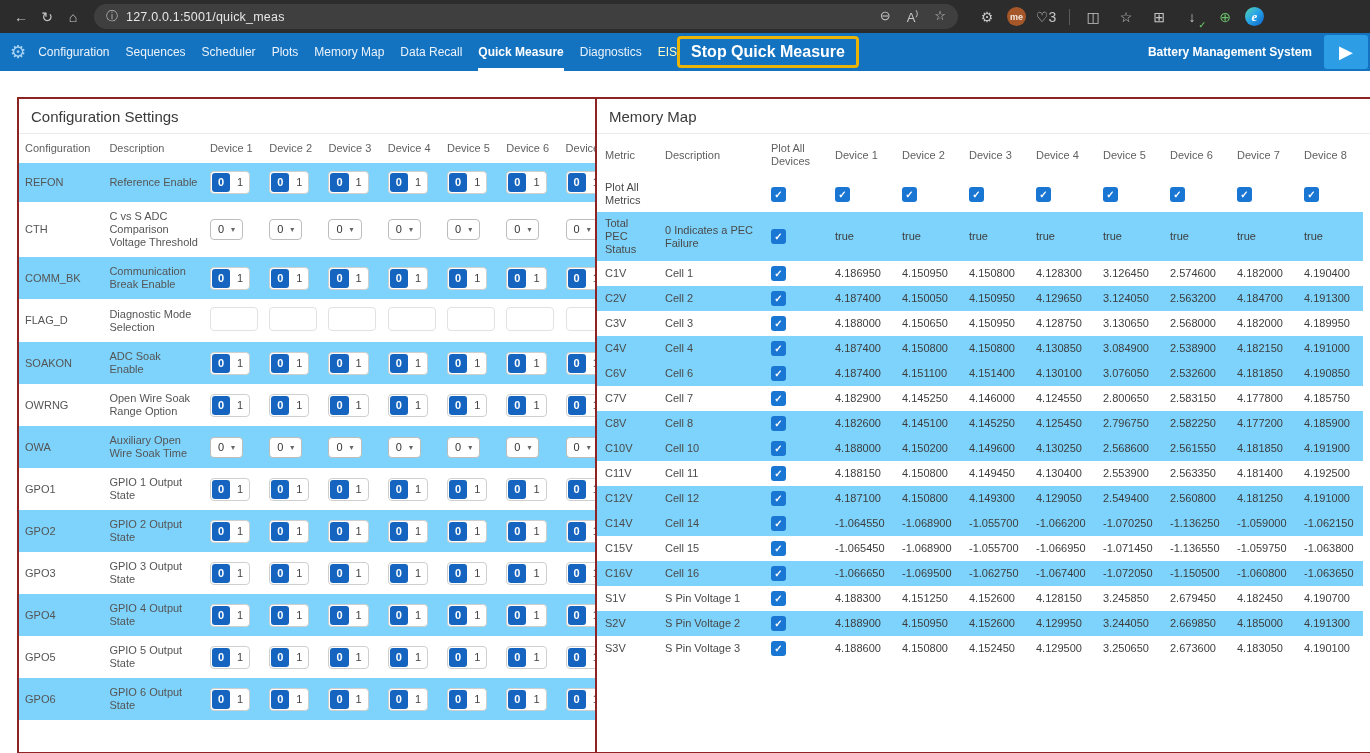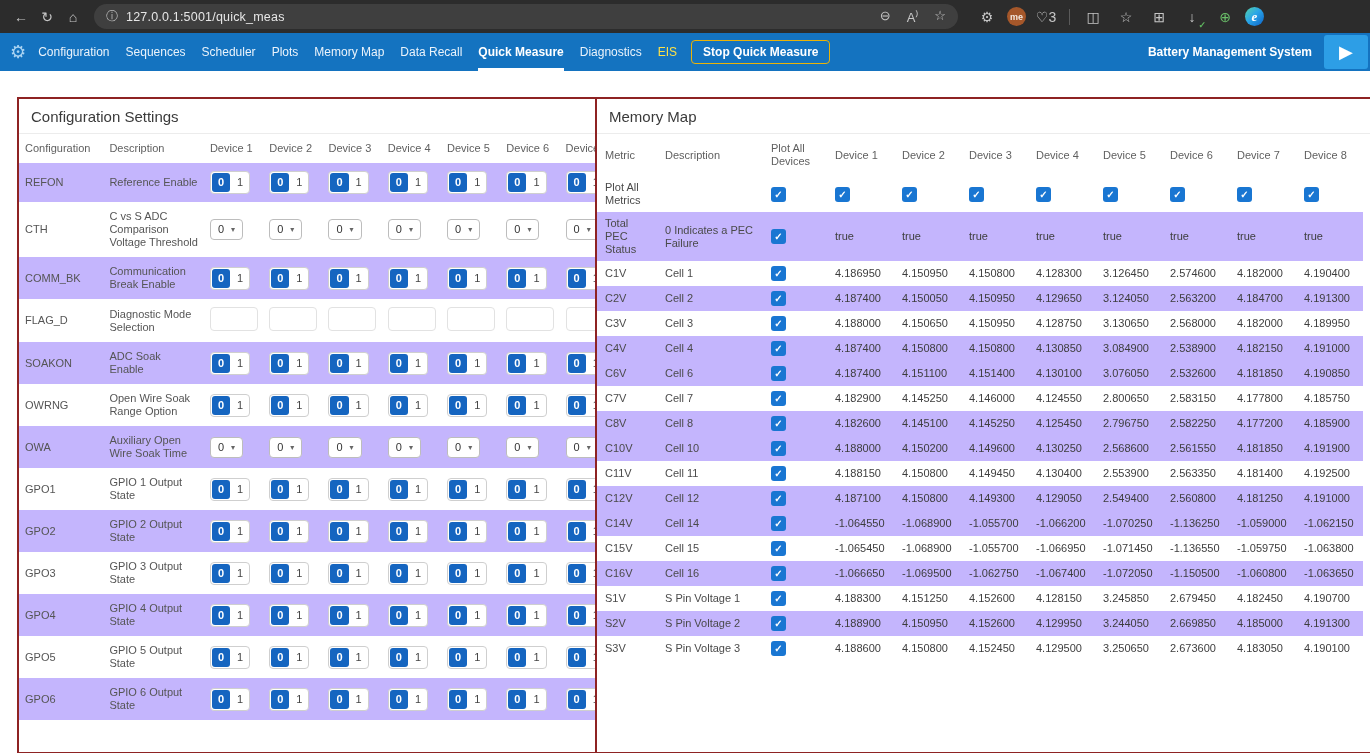--- a/index.html
+++ b/index.html
@@ -20,41 +20,41 @@
   .dl-wrap{position:relative}
   .dl-check{position:absolute;right:-2px;bottom:-1px;color:#5fb65f;font-size:9px;font-weight:bold}
   .ext-green{color:#6abf69}
 
   
   .nav-bar{height:38px;background:#1473c0;display:flex;align-items:center;padding:0 0 0 10px;color:#fff}
   .nav-gear{color:#a9d3f2;font-size:18px;margin-right:12px;cursor:pointer}
   .nav-menu{display:flex;align-items:center;gap:16px;height:38px}
   .nav-item{font-size:12px;color:#eaf3fb;cursor:pointer;height:38px;display:flex;align-items:center;box-sizing:border-box}
   .nav-item.active{font-weight:bold;color:#fff;border-bottom:3px solid #fff;padding-top:3px}
-  .nav-item.disabled{color:#fde047}
-  .stop-btn{border:1px solid #eab308;border-radius:4px;background:transparent;color:#fff;font-size:12px;font-weight:bold;padding:4px 11px;margin-left:14px;cursor:pointer;font-family:"Liberation Sans",sans-serif}
+  .nav-item.disabled{color:#fef9c3}
+  .stop-btn{border:3px solid #eab308;border-radius:4px;background:transparent;color:#fff;font-size:16px;font-weight:bold;padding:4px 11px;cursor:pointer;font-family:"Liberation Sans",sans-serif}
   .nav-spacer{flex:1}
   .brand{font-size:12px;font-weight:600;color:#fff;margin-right:12px}
   .play-box{width:44px;height:34px;margin:2px 2px 2px 0;border-radius:3px;background:#2d9ee6;display:flex;align-items:center;justify-content:center;color:#fff;font-size:18px;cursor:pointer}
 
   
   .panel{position:absolute;top:97px;border:2px solid #8e2323;background:#fff;overflow:hidden}
   .panel.left{left:17px;width:582px;height:653px}
   .panel.right{left:595px;width:773px;height:653px}
   .panel-title{font-size:15px;color:#3a3a3a;padding:9px 12px 8px;border-bottom:1px solid #ececec}
 
   table{border-collapse:collapse;table-layout:fixed}
   .cfg-table{width:600px}
   .mm-table{width:766px}
   th{font-size:11px;color:#5f5f5f;font-weight:400;text-align:left;padding:8px 6px;vertical-align:middle;line-height:13px}
   td{font-size:11px;color:#3d3d3d;vertical-align:middle;line-height:13px}
   .cfg-table td{padding:8px 6px}
   .mm-table td{padding:5px 8px}
   .mm-table th{padding:8px 8px}
-  tr.stripe{background:#c4b5fd}
+  tr.stripe{background:#7dd3fc}
   .cfg-name,.cfg-desc{color:#555}
   .mm-metric,.mm-desc{color:#4a4a4a}
 
   
   .toggle{display:inline-flex;align-items:center;border:1px solid #cfcfcf;border-radius:4px;background:#fff;overflow:hidden;cursor:pointer}
   .t-sel{background:#1565c0;color:#fff;font-weight:bold;font-size:11px;padding:3px 6px;border-radius:3px;margin:1px}
   .t-un{font-size:11px;color:#444;padding:3px 6px}
   .select{display:inline-flex;align-items:center;gap:7px;border:1px solid #bdbdbd;border-radius:4px;padding:3px 7px;background:#fff;font-size:11px;color:#333;cursor:pointer}
   .caret{font-size:8px;color:#666}
   .txt-input{width:46px;height:22px;border:1px solid #e2e2e2;border-radius:4px;background:#fff;display:inline-block;cursor:text}

